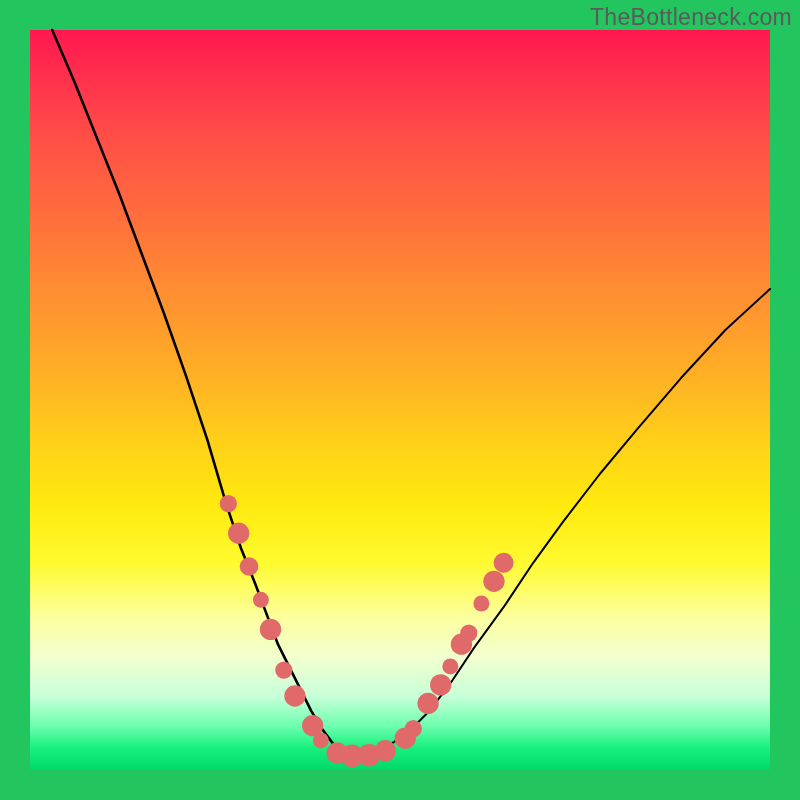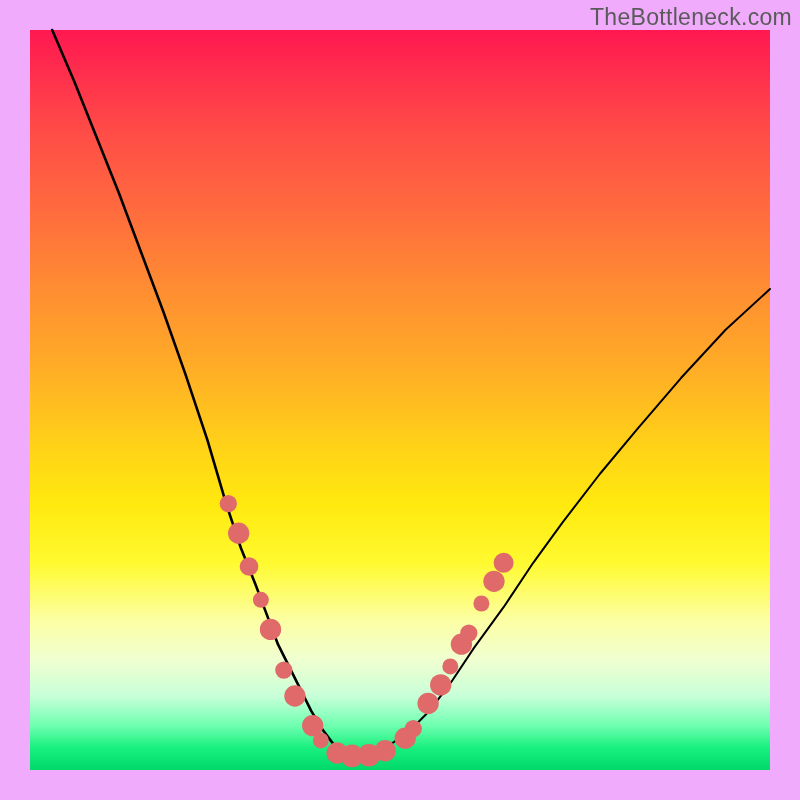--- a/index.html
+++ b/index.html
@@ -10,21 +10,21 @@
     overflow: hidden;
     background: #000;
     font-family: Arial, Helvetica, sans-serif;
   }
   .frame {
     position: absolute;
     top: 0;
     left: 0;
     width: 800px;
     height: 800px;
-    background: #f0abfc;
+    background: #22c55e;
   }
   .plot-area {
     position: absolute;
     top: 30px;
     left: 30px;
     width: 740px;
     height: 740px;
     
     background: linear-gradient(
       to bottom,

